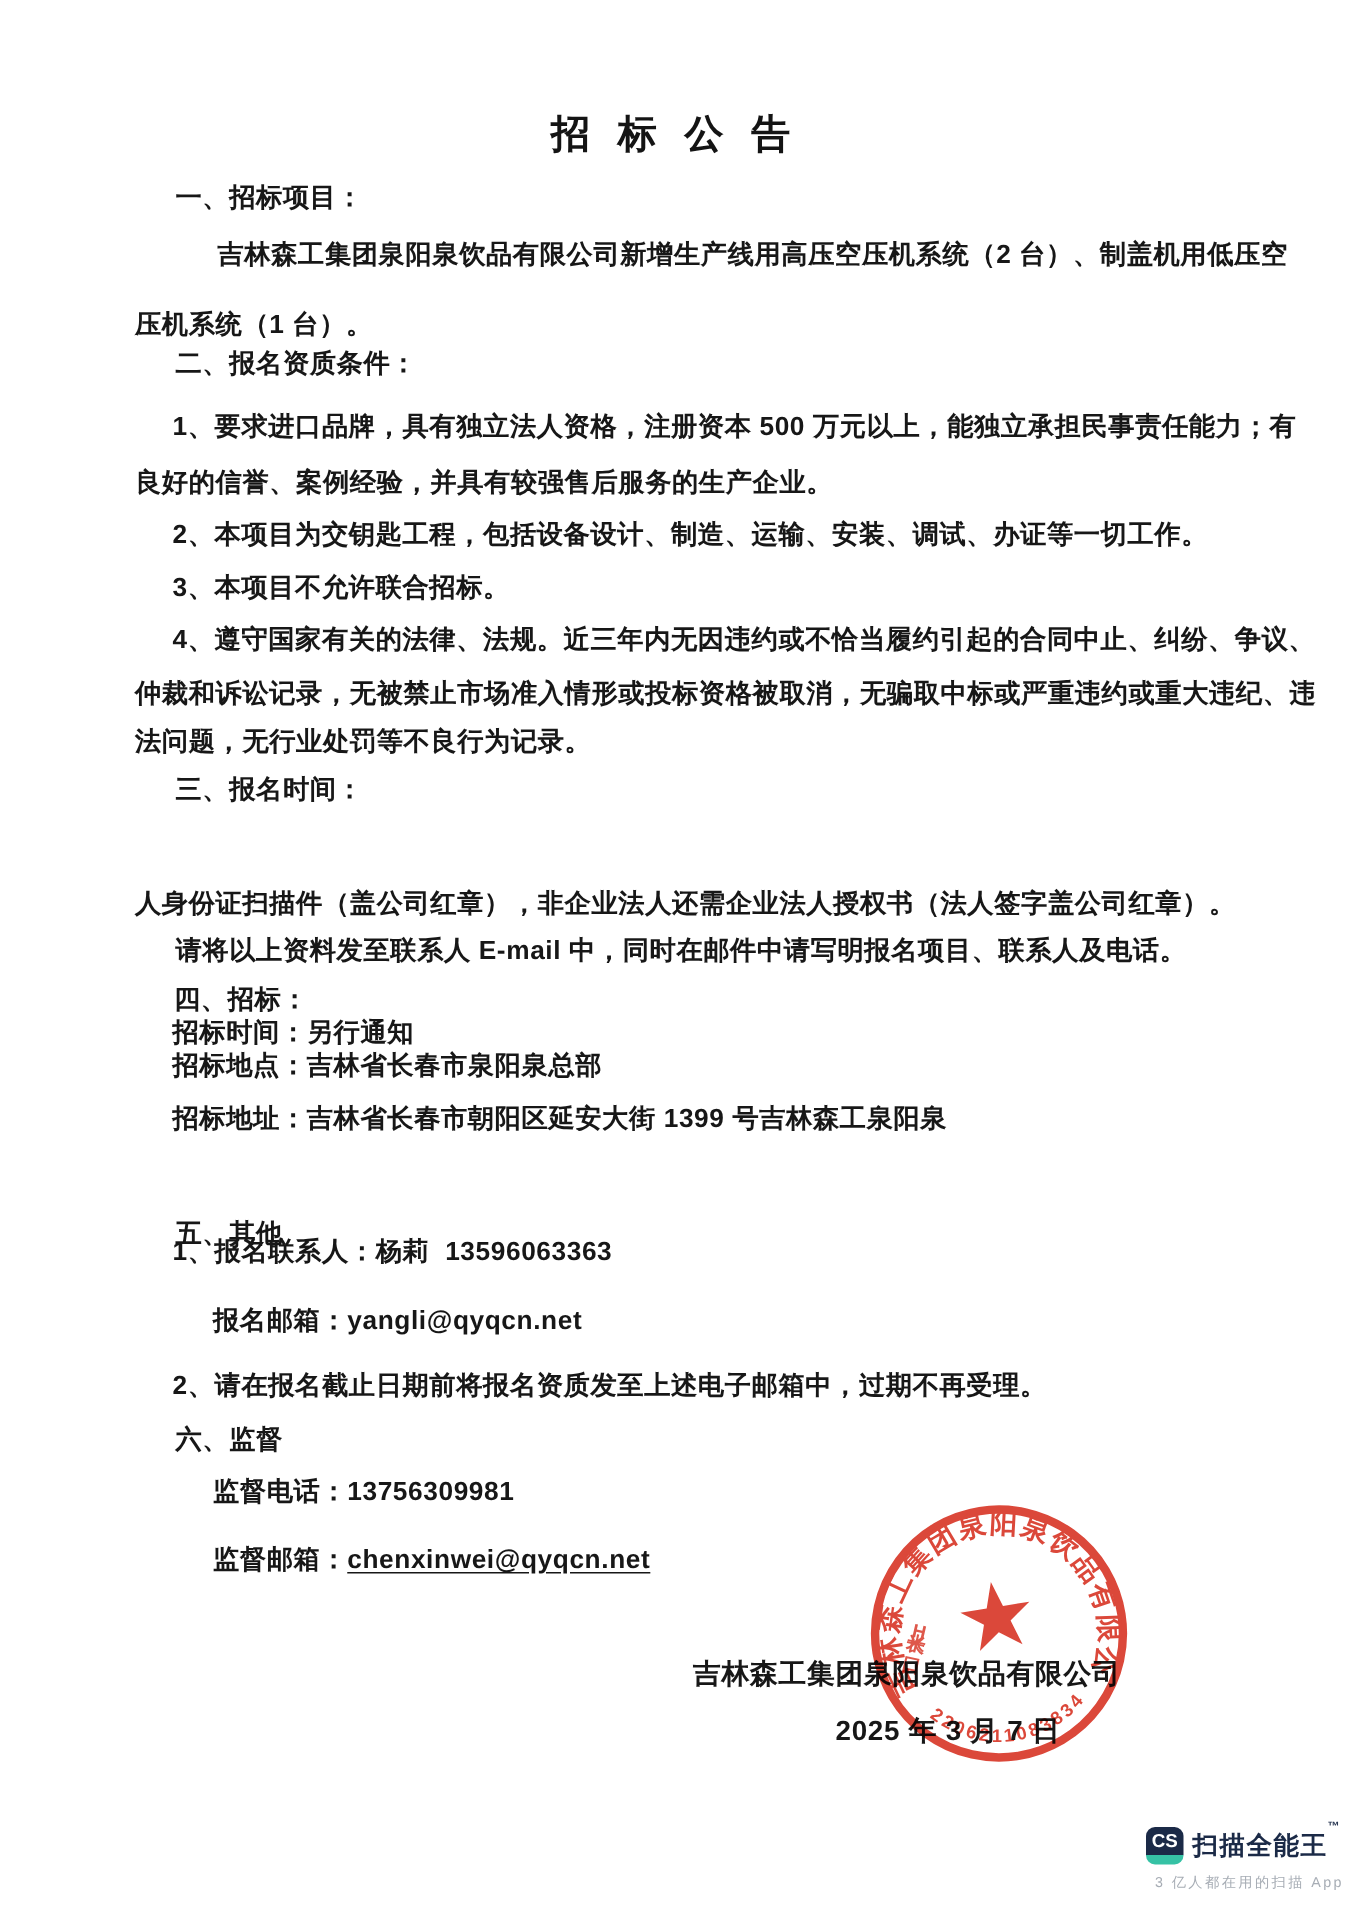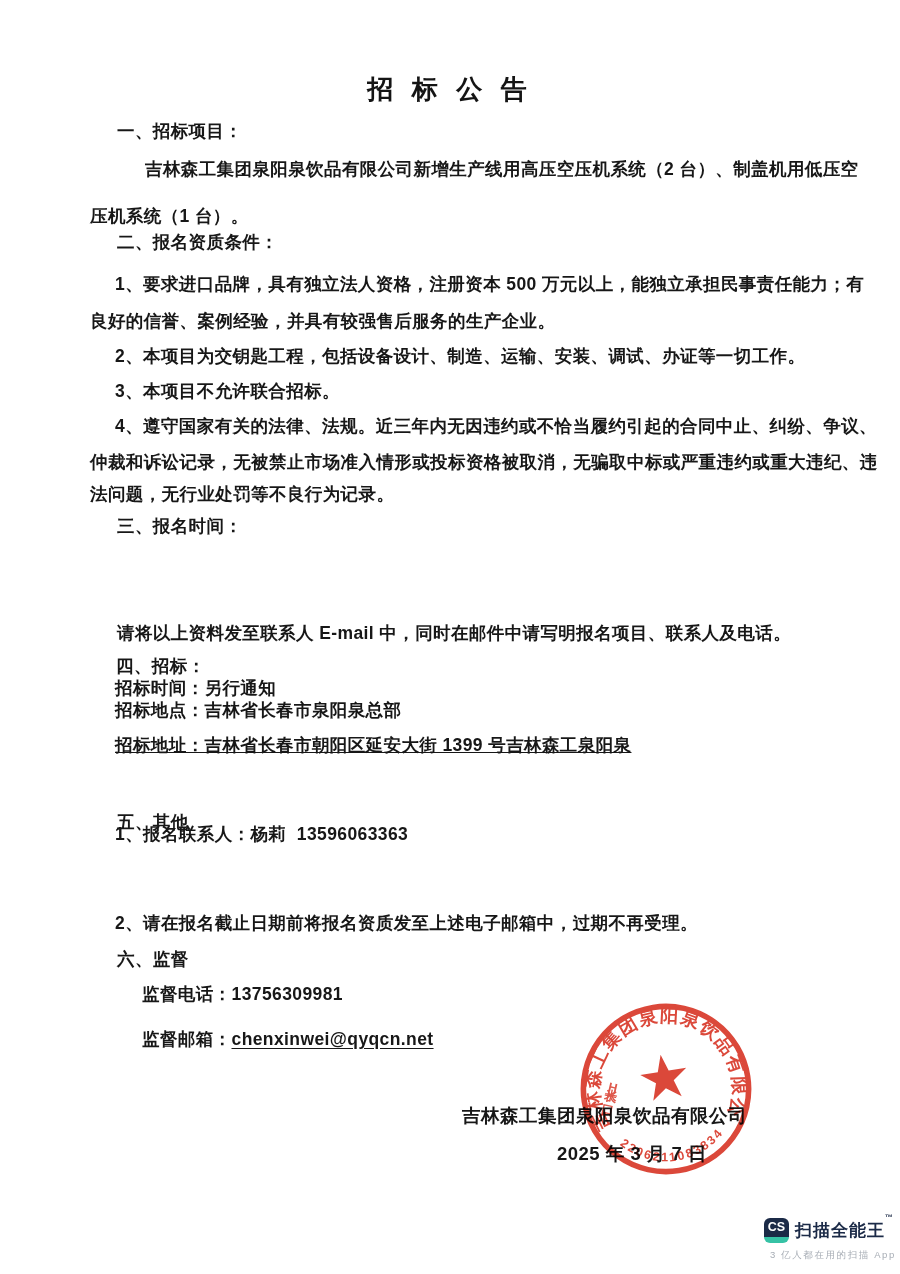--- a/index.html
+++ b/index.html
@@ -59,27 +59,29 @@
   <div class="ln" style="left:90px;  top:204px;">压机系统（1 台）。</div>
   <div class="ln" style="left:117px; top:230px;">二、报名资质条件：</div>
   <div class="ln" style="left:115px; top:272px;">1、要求进口品牌，具有独立法人资格，注册资本 500 万元以上，能独立承担民事责任能力；有</div>
   <div class="ln" style="left:90px;  top:309px;">良好的信誉、案例经验，并具有较强售后服务的生产企业。</div>
   <div class="ln" style="left:115px; top:344px;">2、本项目为交钥匙工程，包括设备设计、制造、运输、安装、调试、办证等一切工作。</div>
   <div class="ln" style="left:115px; top:379px;">3、本项目不允许联合招标。</div>
   <div class="ln" style="left:115px; top:414px;">4、遵守国家有关的法律、法规。近三年内无因违约或不恰当履约引起的合同中止、纠纷、争议、</div>
   <div class="ln" style="left:90px;  top:450px;">仲裁和诉讼记录，无被禁止市场准入情形或投标资格被取消，无骗取中标或严重违约或重大违纪、违</div>
   <div class="ln" style="left:90px;  top:482px;">法问题，无行业处罚等不良行为记录。</div>
   <div class="ln" style="left:117px; top:514px;">三、报名时间：</div>
+  <div class="ln" style="left:90px;  top:590px;">人身份证扫描件（盖公司红章），非企业法人还需企业法人授权书（法人签字盖公司红章）。</div>
   <div class="ln" style="left:117px; top:621px;">请将以上资料发至联系人 E-mail 中，同时在邮件中请写明报名项目、联系人及电话。</div>
   <div class="ln" style="left:116px; top:654px;">四、招标：</div>
   <div class="ln" style="left:115px; top:676px;">招标时间：另行通知</div>
   <div class="ln" style="left:115px; top:698px;">招标地点：吉林省长春市泉阳泉总部</div>
-  <div class="ln" style="left:115px; top:733px;text-decoration:underline;">招标地址：吉林省长春市朝阳区延安大街 1399 号吉林森工泉阳泉</div>
+  <div class="ln" style="left:115px; top:733px;">招标地址：吉林省长春市朝阳区延安大街 1399 号吉林森工泉阳泉</div>
   <div class="ln" style="left:117px; top:766px;margin-top:44px;">五、其他</div>
   <div class="ln" style="left:115px; top:822px;">1、报名联系人：杨莉  13596063363</div>
+  <div class="ln" style="left:142px; top:868px;">报名邮箱：yangli@qyqcn.net</div>
   <div class="ln" style="left:115px; top:911px;">2、请在报名截止日期前将报名资质发至上述电子邮箱中，过期不再受理。</div>
   <div class="ln" style="left:117px; top:947px;">六、监督</div>
   <div class="ln" style="left:142px; top:982px;">监督电话：13756309981</div>
   <div class="ln" style="left:142px; top:1027px;"><span>监督邮箱：</span><span class="email-underline">chenxinwei@qyqcn.net</span></div>
 
   <div class="sig" style="left:462px; top:1103px;">吉林森工集团泉阳泉饮品有限公司</div>
   <div class="sig" style="left:557px; top:1141px;">2025 年 3 月 7 日</div>
 
   <svg class="seal-svg" viewBox="0 0 200 200">
     <defs>

